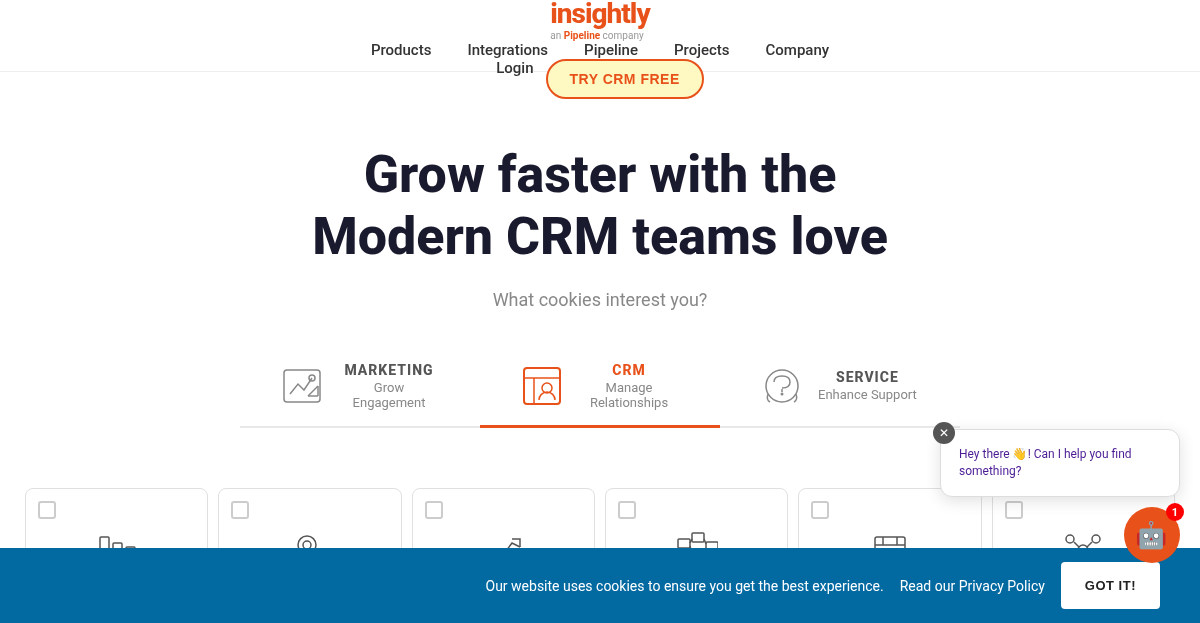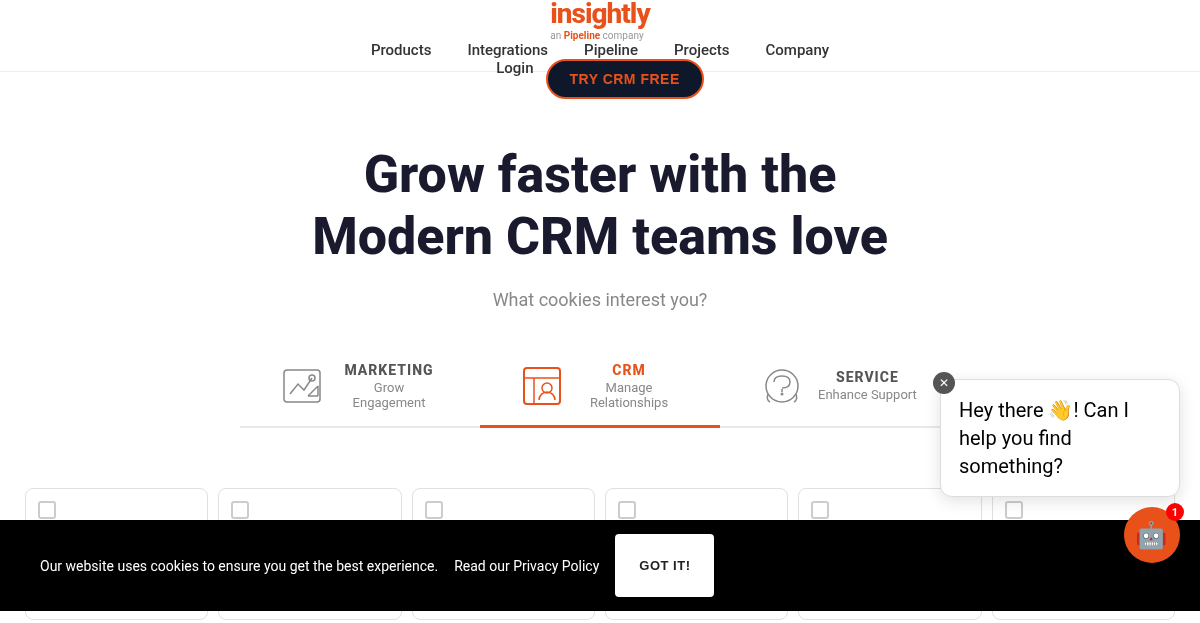--- a/index.html
+++ b/index.html
@@ -55,21 +55,21 @@
     }
     .login-btn {
       font-size: 15px;
       color: #333;
       cursor: pointer;
       font-weight: 500;
     }
     .try-btn {
       border: 2px solid #e8521a;
       color: #e8521a;
-      background: #0f172a;
+      background: #fef9c3;
       padding: 10px 22px;
       border-radius: 24px;
       font-size: 14px;
       font-weight: 700;
       cursor: pointer;
       letter-spacing: 0.5px;
     }
 
     
     .hero {
@@ -193,42 +193,42 @@
       color: #333;
       font-weight: 500;
       text-align: center;
       width: 100%;
       margin-top: 4px;
     }
 
     
     .cookie-banner {
       position: fixed;
-      bottom: 12px;
+      bottom: 0;
       left: 0;
       right: 0;
-      background: #000000;
+      background: #0369a1;
       color: #fff;
       padding: 14px 40px;
       display: flex;
       align-items: center;
-      justify-content: flex-start;
+      justify-content: flex-end;
       gap: 16px;
       font-size: 14px;
       z-index: 100;
     }
     .cookie-link {
       color: #fff;
       cursor: pointer;
     }
     .cookie-btn {
       background: #fff;
       color: #222;
       border: none;
-      padding: 24px 24px;
+      padding: 16px 24px;
       border-radius: 4px;
       font-size: 13px;
       font-weight: 700;
       cursor: pointer;
       letter-spacing: 0.5px;
     }
 
     
     .chat-widget {
       position: fixed;
@@ -255,22 +255,22 @@
       background: #555;
       border-radius: 50%;
       display: flex;
       align-items: center;
       justify-content: center;
       cursor: pointer;
       color: #fff;
       font-size: 12px;
     }
     .chat-text {
-      font-size: 20px;
-      color: #000000;
+      font-size: 12px;
+      color: #4c1d95;
       line-height: 1.4;
     }
     .chat-avatar-row {
       display: flex;
       justify-content: flex-end;
     }
     .chat-avatar {
       width: 56px;
       height: 56px;
       background: #e8521a;

